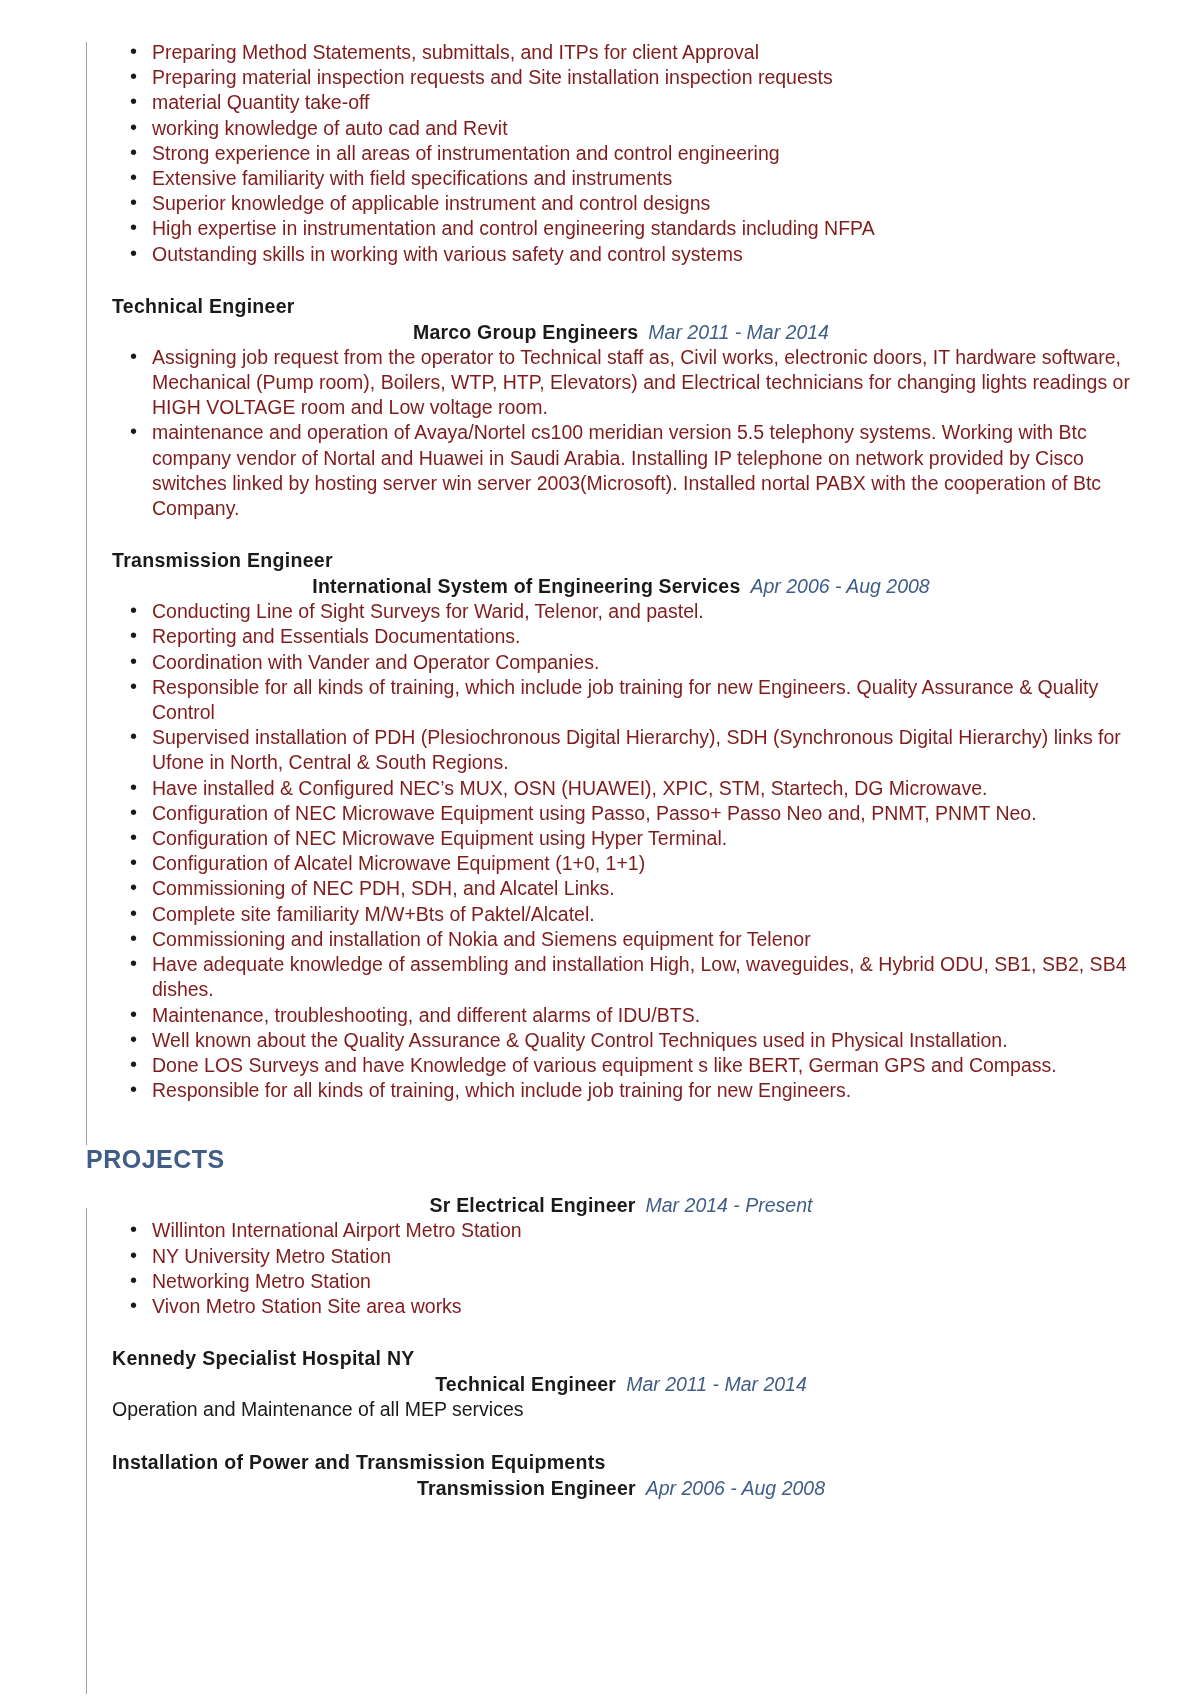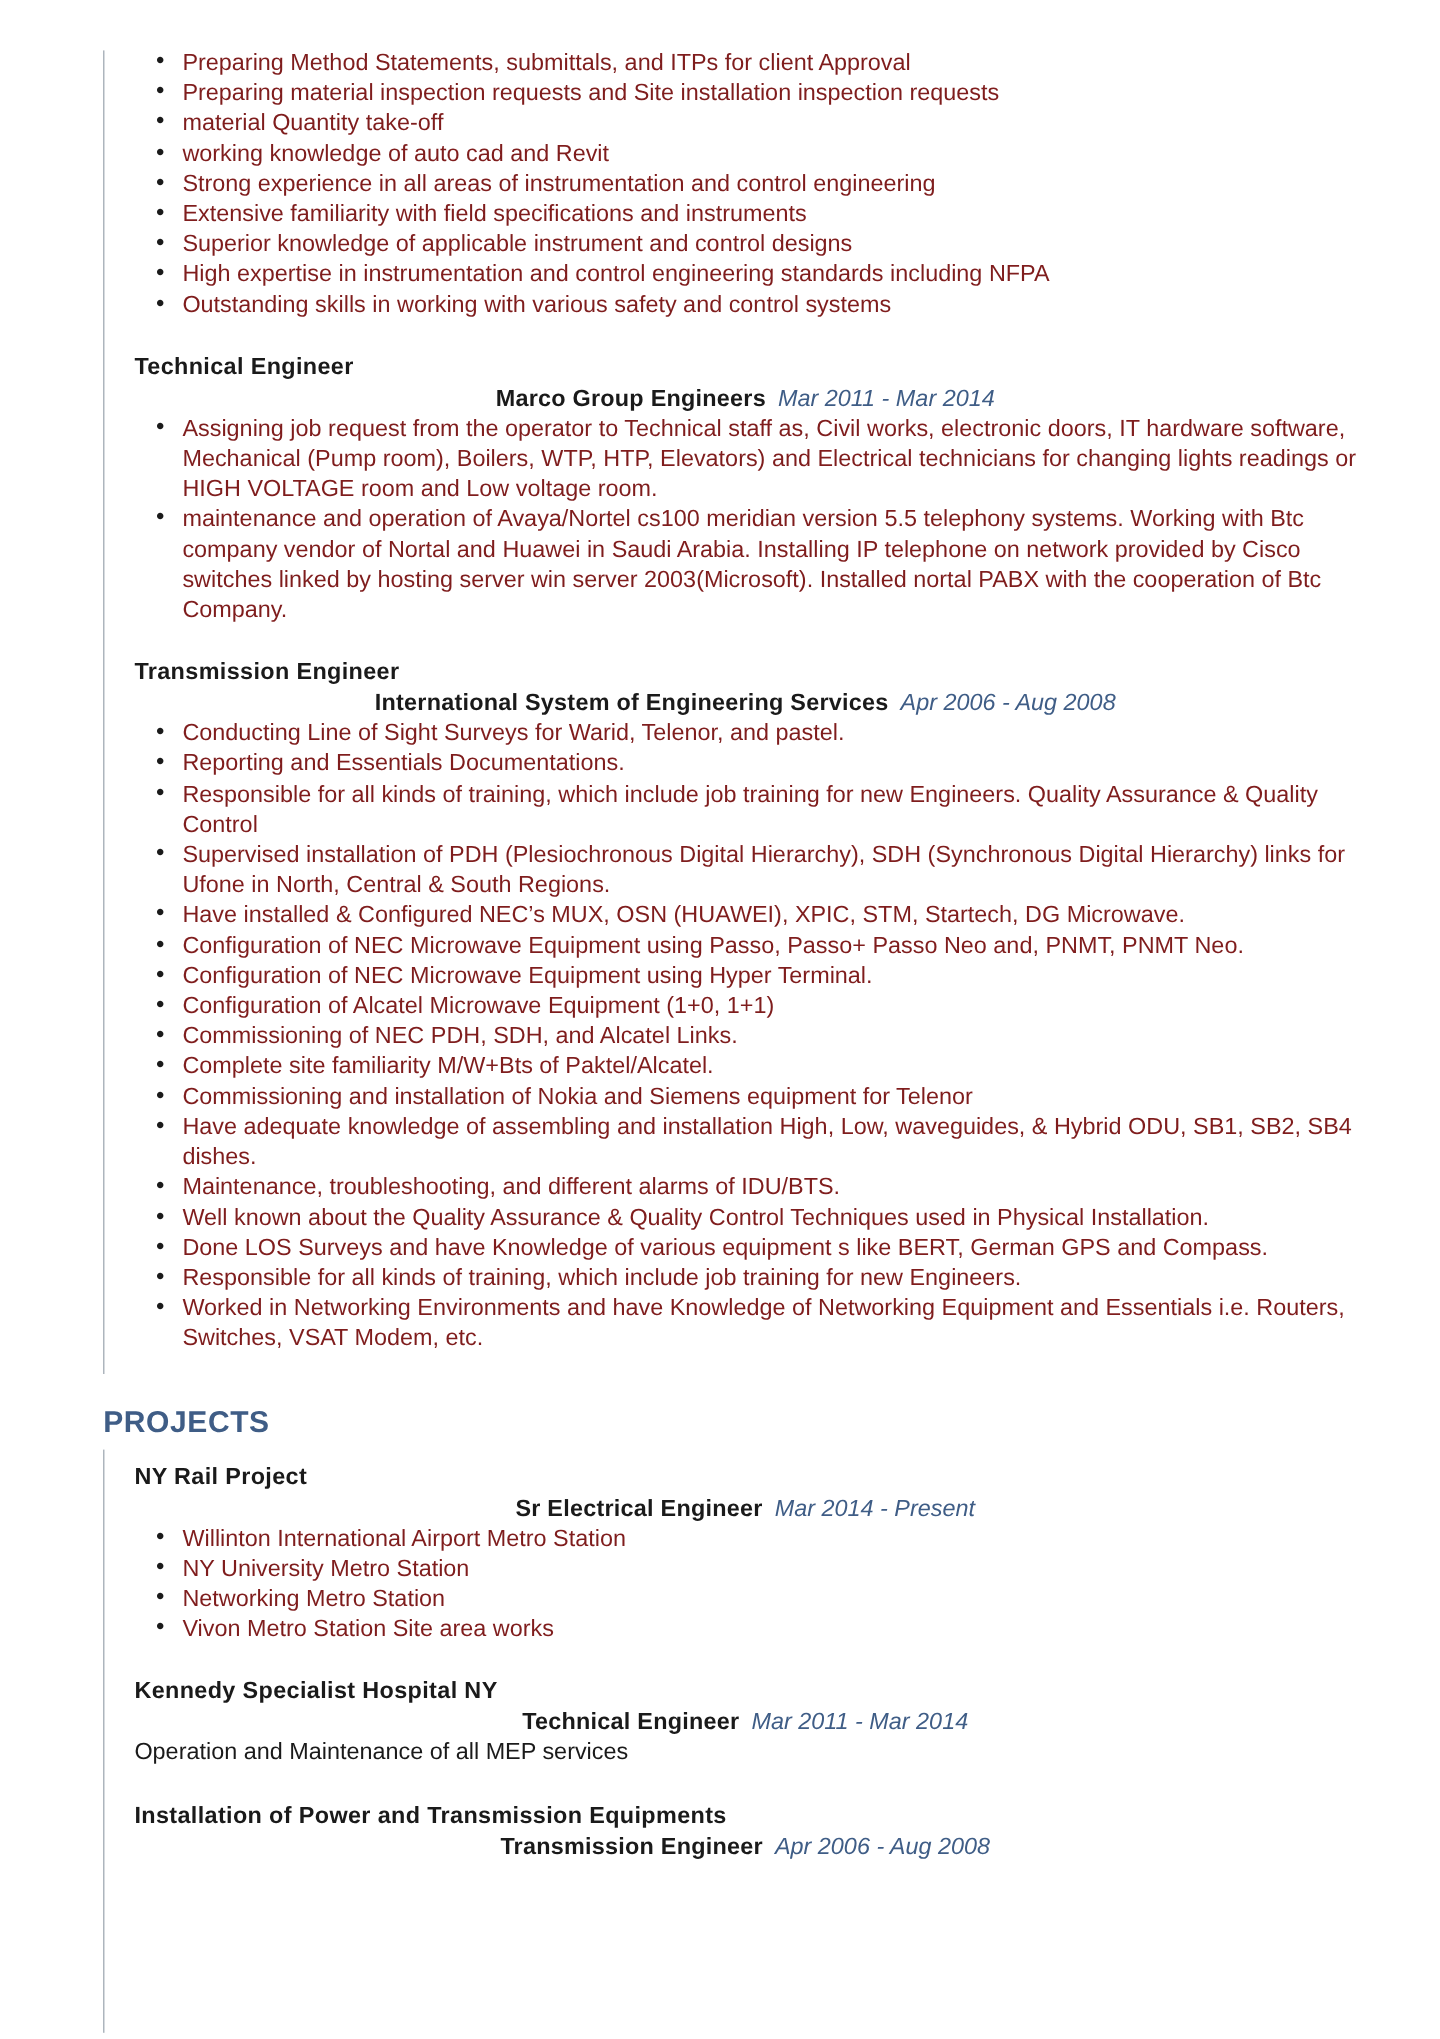--- a/index.html
+++ b/index.html
@@ -144,51 +144,50 @@
     <div class="gap-md"></div>
 
     <div class="job">
       <div class="job-title">Transmission Engineer</div>
       <div class="job-line">
         <span class="org">International System of Engineering Services</span><span class="dates">Apr 2006 - Aug 2008</span>
       </div>
       <ul class="bullets">
         <li>Conducting Line of Sight Surveys for Warid, Telenor, and pastel.</li>
         <li>Reporting and Essentials Documentations.</li>
+        <li>Coordination with Vander and Operator Companies.</li>
         <li>Responsible for all kinds of training, which include job training for new Engineers. Quality Assurance &amp; Quality Control</li>
         <li>Supervised installation of PDH (Plesiochronous Digital Hierarchy), SDH (Synchronous Digital Hierarchy) links for Ufone in North, Central &amp; South Regions.</li>
         <li>Have installed &amp; Configured NEC’s MUX, OSN (HUAWEI), XPIC, STM, Startech, DG Microwave.</li>
         <li>Configuration of NEC Microwave Equipment using Passo, Passo+ Passo Neo and, PNMT, PNMT Neo.</li>
         <li>Configuration of NEC Microwave Equipment using Hyper Terminal.</li>
         <li>Configuration of Alcatel Microwave Equipment (1+0, 1+1)</li>
         <li>Commissioning of NEC PDH, SDH, and Alcatel Links.</li>
         <li>Complete site familiarity M/W+Bts of Paktel/Alcatel.</li>
         <li>Commissioning and installation of Nokia and Siemens equipment for Telenor</li>
         <li>Have adequate knowledge of assembling and installation High, Low, waveguides, &amp; Hybrid ODU, SB1, SB2, SB4 dishes.</li>
         <li>Maintenance, troubleshooting, and different alarms of IDU/BTS.</li>
         <li>Well known about the Quality Assurance &amp; Quality Control Techniques used in Physical Installation.</li>
         <li>Done LOS Surveys and have Knowledge of various equipment s like BERT, German GPS and Compass.</li>
         <li>Responsible for all kinds of training, which include job training for new Engineers.</li>
-        <li>Worked in Networking Environments and have Knowledge of Networking Equipment and Essentials i.e. Routers, Switches, VSAT Modem, etc.</li>
       </ul>
     </div>
 
   </div>
 
   <div class="gap-lg"></div>
 
   <div class="section-wrap">
     <h2 class="section">PROJECTS</h2>
 
     <div class="gap-sm"></div>
 
     <div class="content">
 
       <div class="job">
-        <div class="job-title">NY Rail Project</div>
         <div class="job-line">
           <span class="org">Sr Electrical Engineer</span><span class="dates">Mar 2014 - Present</span>
         </div>
         <ul class="bullets">
           <li>Willinton International Airport Metro Station</li>
           <li>NY University Metro Station</li>
           <li>Networking Metro Station</li>
           <li>Vivon Metro Station Site area works</li>
         </ul>
       </div>

